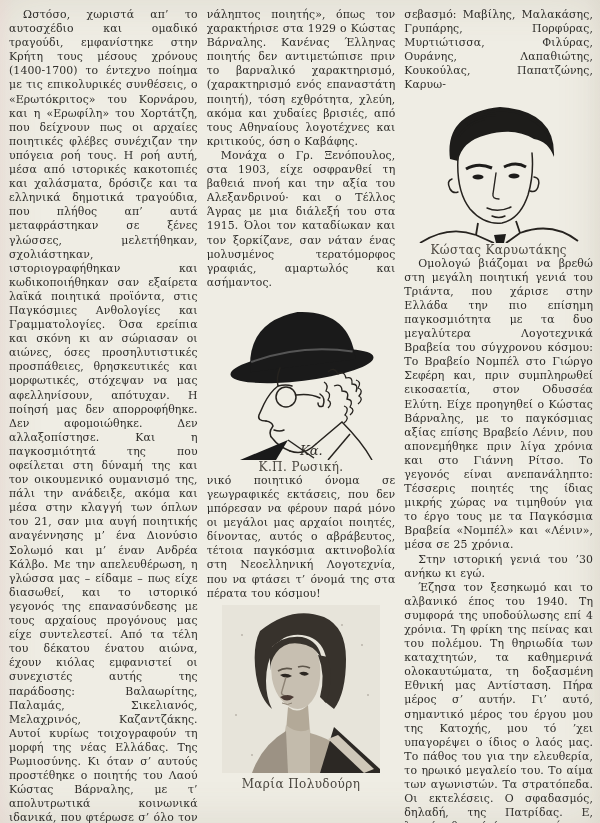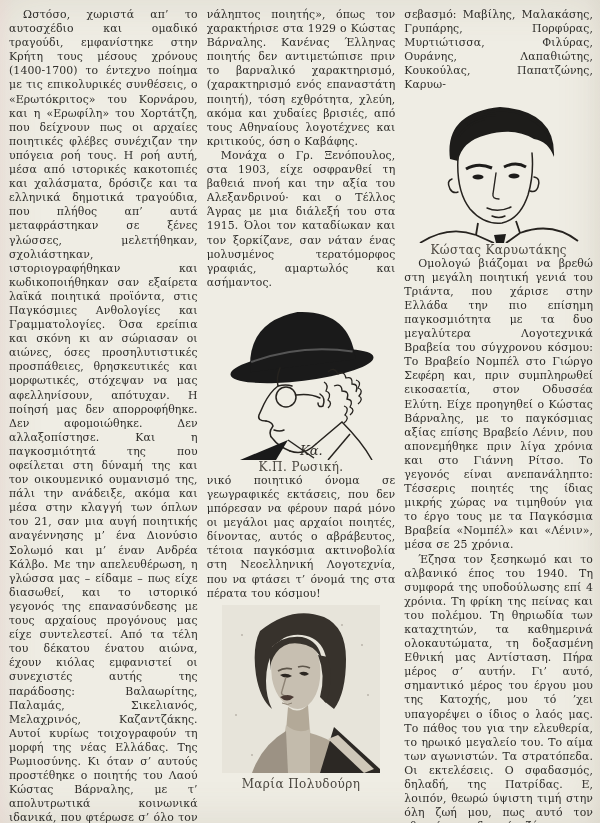--- a/index.html
+++ b/index.html
@@ -170,16 +170,17 @@
           <path d="M6,146 Q34,128 62,138"></path>
           <path d="M106,136 Q138,124 164,144"></path>
           <path d="M62,138 L80,146 M106,136 L92,146"></path>
         </g>
         <path d="M80,138 L92,137 L90,146 L82,146 Z" fill="#1d1c1a"></path>
       </svg>
       <figcaption>Κώστας Καρυωτάκης</figcaption>
     </figure>
 
     <p class="ind">Ομολογώ βιάζομαι να βρεθώ στη μεγάλη ποιητική γενιά του Τριάντα, που χάρισε στην Ελλάδα την πιο επίσημη παγκοσμιότητα με τα δυο μεγαλύτερα Λογοτεχνικά Βραβεία του σύγχρονου κόσμου: Το Βραβείο Νομπέλ στο Γιώργο Σεφέρη και, πριν συμπληρωθεί εικοσαετία, στον Οδυσσέα Ελύτη. Είχε προηγηθεί ο Κώστας Βάρναλης, με το παγκόσμιας αξίας επίσης Βραβείο Λένιν, που απονεμήθηκε πριν λίγα χρόνια και στο Γιάννη Ρίτσο. Το γεγονός είναι ανεπανάληπτο: Τέσσερις ποιητές της ίδιας μικρής χώρας να τιμηθούν για το έργο τους με τα Παγκόσμια Βραβεία «Νομπέλ» και «Λένιν», μέσα σε 25 χρόνια.</p>
+    <p class="ind">Στην ιστορική γενιά του ’30 ανήκω κι εγώ.</p>
     <p class="ind">Έζησα τον ξεσηκωμό και το αλβανικό έπος του 1940. Τη συμφορά της υποδούλωσης επί 4 χρόνια. Τη φρίκη της πείνας και του πολέμου. Τη θηριωδία των καταχτητών, τα καθημερινά ολοκαυτώματα, τη δοξασμένη Εθνική μας Αντίσταση. Πήρα μέρος σ’ αυτήν. Γι’ αυτό, σημαντικό μέρος του έργου μου της Κατοχής, μου τό ’χει υπαγορέψει ο ίδιος ο λαός μας. Το πάθος του για την ελευθερία, το ηρωικό μεγαλείο του. Το αίμα των αγωνιστών. Τα στρατόπεδα. Οι εκτελέσεις. Ο σφαδασμός, δηλαδή, της Πατρίδας. Ε, λοιπόν, θεωρώ ύψιστη τιμή στην όλη ζωή μου, πως αυτό τον εθνικό σφαδασμό ζήτησα να εκφράσω στα βιβλία μου. Αλλά και τον οικουμενικό σφαδασμό. Ο εξανδραποδιστής Ναζισμός είχε φτάσει στις όχθες του Βόλγα και του Νεί-</p>
   </div>
 
 </div>
 
 </body></html>

